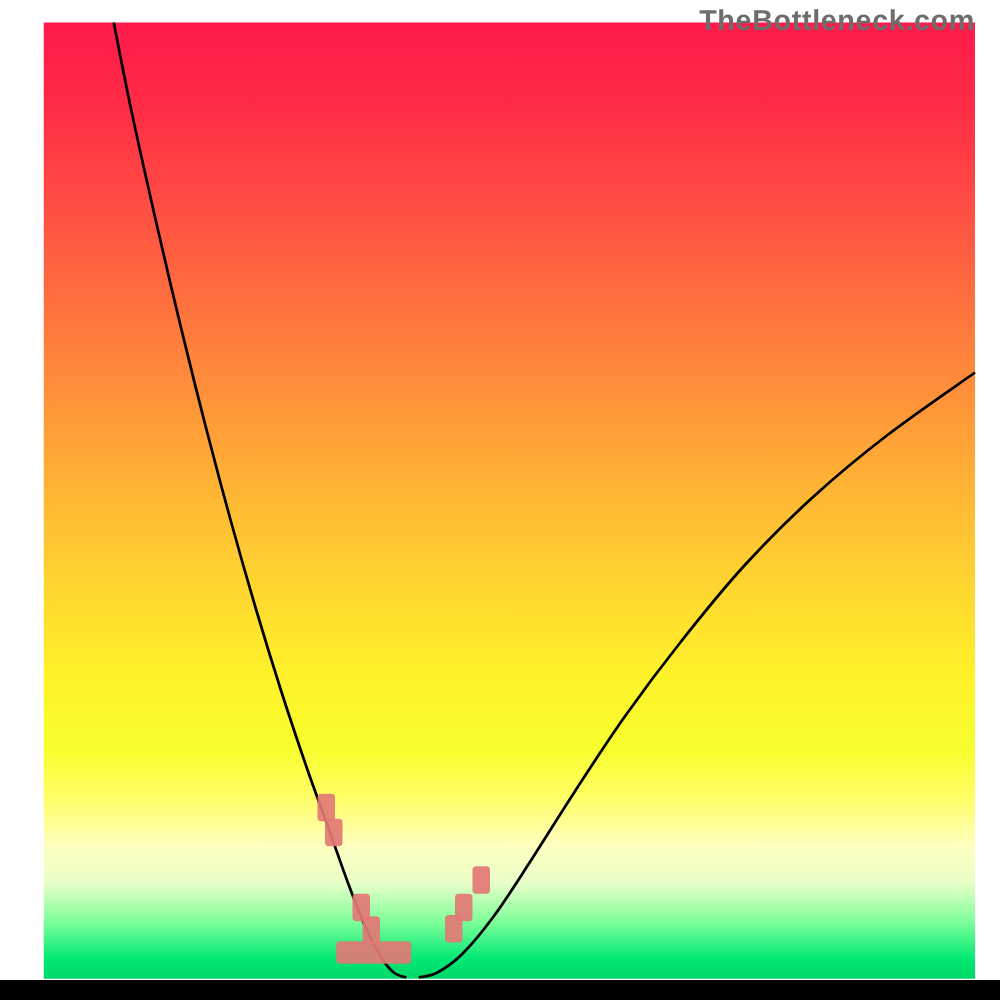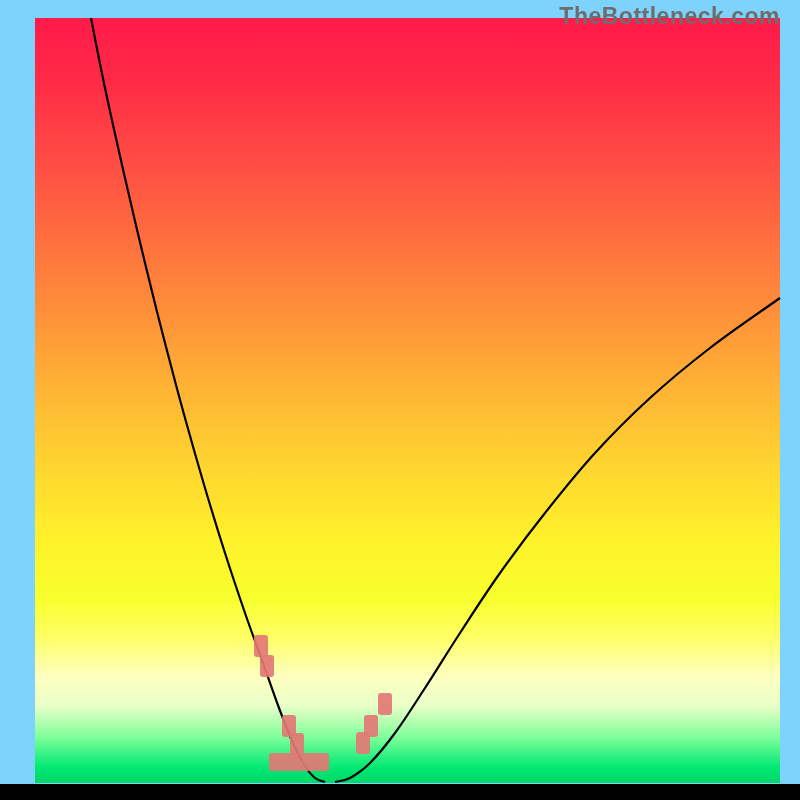--- a/index.html
+++ b/index.html
@@ -9,21 +9,21 @@
     height: 800px;
     background: #000;
     overflow: hidden;
   }
   .frame {
     position: absolute;
     left: 0;
     top: 0;
     width: 800px;
     height: 784px;
-    background: #7dd3fc;
+    background: #ffffff;
   }
   .plot-area {
     position: absolute;
     left: 35px;
     top: 18px;
     width: 745px;
     height: 765px;
     background: linear-gradient(to bottom,
       #ff1a4a 0%,
       #ff2a46 8%,

